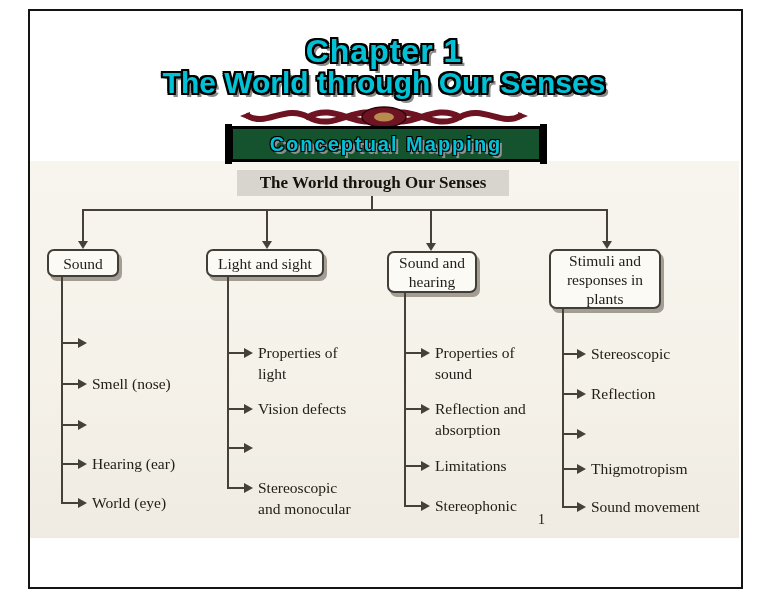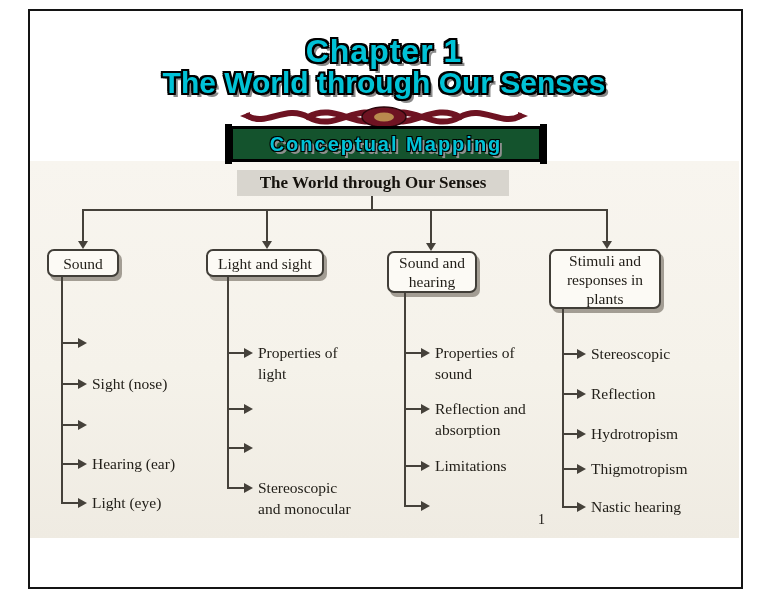--- a/index.html
+++ b/index.html
@@ -101,40 +101,41 @@
   <div class="vline" style="left:61px;top:277px;height:227px"></div>
   <div class="vline" style="left:227px;top:277px;height:212px"></div>
   <div class="vline" style="left:404px;top:293px;height:214px"></div>
   <div class="vline" style="left:562px;top:309px;height:199px"></div>
 
   <div class="hline" style="left:61px;top:342px;width:17px"></div>
   <div class="ar" style="left:78px;top:338px"></div>
 
   <div class="hline" style="left:61px;top:383px;width:17px"></div>
   <div class="ar" style="left:78px;top:379px"></div>
-  <div class="item" style="left:92px;top:373px;width:130px">Sight (nose)</div>
+  <div class="item" style="left:92px;top:373px;width:130px">Smell (nose)</div>
 
   <div class="hline" style="left:61px;top:424px;width:17px"></div>
   <div class="ar" style="left:78px;top:420px"></div>
 
   <div class="hline" style="left:61px;top:463px;width:17px"></div>
   <div class="ar" style="left:78px;top:459px"></div>
   <div class="item" style="left:92px;top:453px;width:130px">Hearing (ear)</div>
 
   <div class="hline" style="left:61px;top:502px;width:17px"></div>
   <div class="ar" style="left:78px;top:498px"></div>
-  <div class="item" style="left:92px;top:492px;width:130px">Light (eye)</div>
+  <div class="item" style="left:92px;top:492px;width:130px">World (eye)</div>
 
   <div class="hline" style="left:227px;top:352px;width:17px"></div>
   <div class="ar" style="left:244px;top:348px"></div>
   <div class="item" style="left:258px;top:342px;width:120px">Properties of
 light</div>
 
   <div class="hline" style="left:227px;top:408px;width:17px"></div>
   <div class="ar" style="left:244px;top:404px"></div>
+  <div class="item" style="left:258px;top:398px;width:120px">Vision defects</div>
 
   <div class="hline" style="left:227px;top:447px;width:17px"></div>
   <div class="ar" style="left:244px;top:443px"></div>
 
   <div class="hline" style="left:227px;top:487px;width:17px"></div>
   <div class="ar" style="left:244px;top:483px"></div>
   <div class="item" style="left:258px;top:477px;width:120px">Stereoscopic
 and monocular</div>
 
   <div class="hline" style="left:404px;top:352px;width:17px"></div>
@@ -146,35 +147,35 @@
   <div class="ar" style="left:421px;top:404px"></div>
   <div class="item" style="left:435px;top:398px;width:115px">Reflection and
 absorption</div>
 
   <div class="hline" style="left:404px;top:465px;width:17px"></div>
   <div class="ar" style="left:421px;top:461px"></div>
   <div class="item" style="left:435px;top:455px;width:115px">Limitations</div>
 
   <div class="hline" style="left:404px;top:505px;width:17px"></div>
   <div class="ar" style="left:421px;top:501px"></div>
+  <div class="item" style="left:435px;top:495px;width:115px">Stereophonic</div>
 
   <div class="hline" style="left:562px;top:353px;width:15px"></div>
   <div class="ar" style="left:577px;top:349px"></div>
   <div class="item" style="left:591px;top:343px;width:145px">Stereoscopic</div>
 
   <div class="hline" style="left:562px;top:393px;width:15px"></div>
   <div class="ar" style="left:577px;top:389px"></div>
   <div class="item" style="left:591px;top:383px;width:145px">Reflection</div>
 
   <div class="hline" style="left:562px;top:433px;width:15px"></div>
   <div class="ar" style="left:577px;top:429px"></div>
-  <div class="item" style="left:591px;top:423px;width:145px">Hydrotropism</div>
 
   <div class="hline" style="left:562px;top:468px;width:15px"></div>
   <div class="ar" style="left:577px;top:464px"></div>
   <div class="item" style="left:591px;top:458px;width:145px">Thigmotropism</div>
 
   <div class="hline" style="left:562px;top:506px;width:15px"></div>
   <div class="ar" style="left:577px;top:502px"></div>
-  <div class="item" style="left:591px;top:496px;width:145px">Nastic hearing</div>
+  <div class="item" style="left:591px;top:496px;width:145px">Sound movement</div>
 
   <div class="pagenum">1</div>
 </div>
 
 </body></html>

